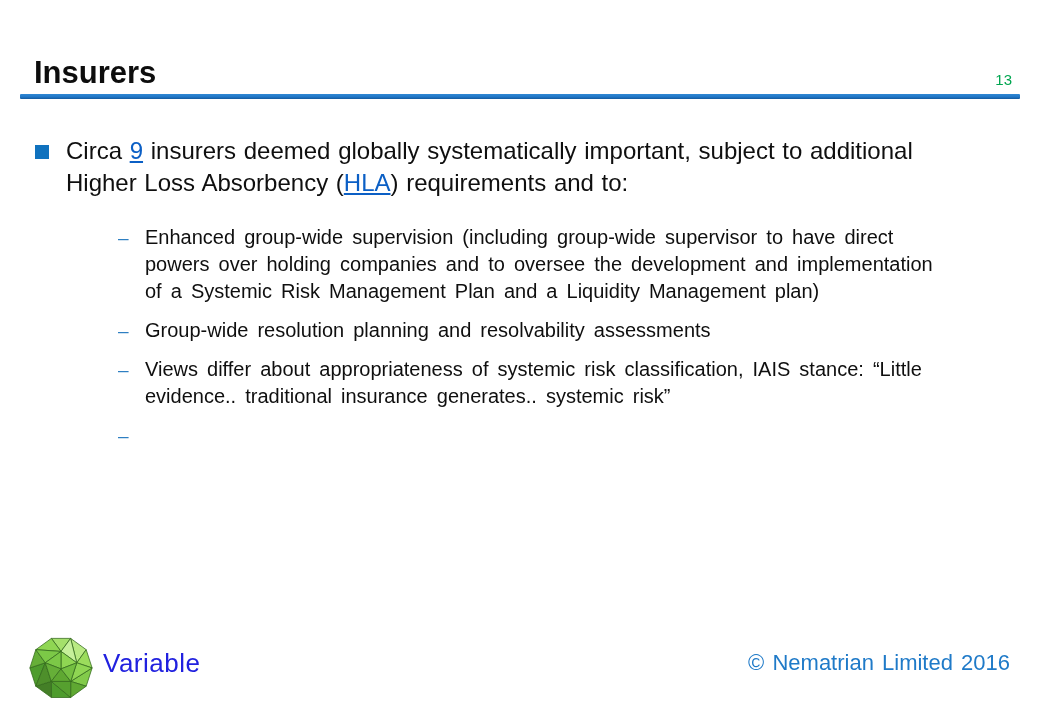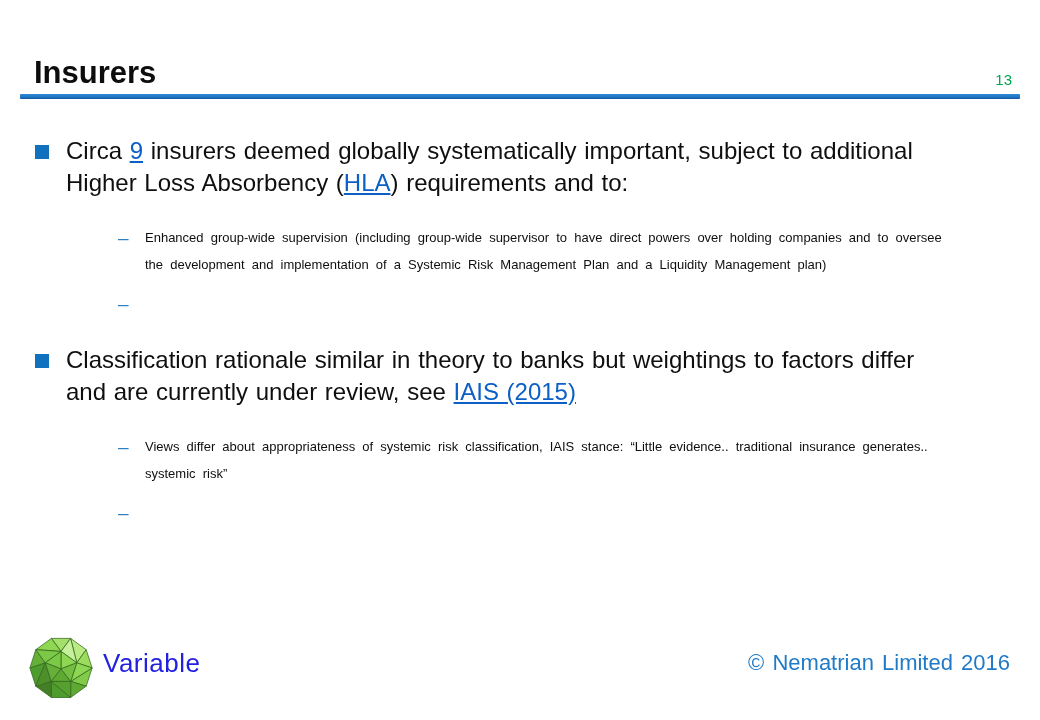--- a/index.html
+++ b/index.html
@@ -73,21 +73,21 @@
   .b1 + .b2 { margin-top: 25px; }
   .b2 .marker {
     flex: none;
     width: 27px;
     font-size: 19px;
     line-height: 27px;
     color: #2e7fc2;
     background: none;
   }
   .b2 .txt {
-    font-size: 13px;
+    font-size: 20px;
     line-height: 27px;
     max-width: 800px;
     word-spacing: 3.5px;
     color: #0f0f0f;
   }
 
   a.link {
     color: #0b5fc5;
     text-decoration: underline;
     cursor: pointer;
@@ -134,24 +134,21 @@
       <div class="b1">
         <span class="marker"></span>
         <span class="txt">Circa <a class="link">9</a> insurers deemed globally systematically important, subject to additional Higher Loss Absorbency (<a class="link">HLA</a>) requirements and to:</span>
       </div>
       <div class="b2">
         <span class="marker">–</span>
         <span class="txt">Enhanced group-wide supervision (including group-wide supervisor to have direct powers over holding companies and to oversee the development and implementation of a Systemic Risk Management Plan and a Liquidity Management plan)</span>
       </div>
       <div class="b2">
         <span class="marker">–</span>
-      </div>
-      <div class="b1">
-        <span class="marker"></span>
-        <span class="txt">Classification rationale similar in theory to banks but weightings to factors differ and are currently under review, see <a class="link">IAIS (2015)</a></span>
+        <span class="txt">Group-wide resolution planning and resolvability assessments</span>
       </div>
       <div class="b2">
         <span class="marker">–</span>
         <span class="txt">Views differ about appropriateness of systemic risk classification, IAIS stance: “Little evidence.. traditional insurance generates.. systemic risk”</span>
       </div>
       <div class="b2">
         <span class="marker">–</span>
       </div>
     </div>
 

